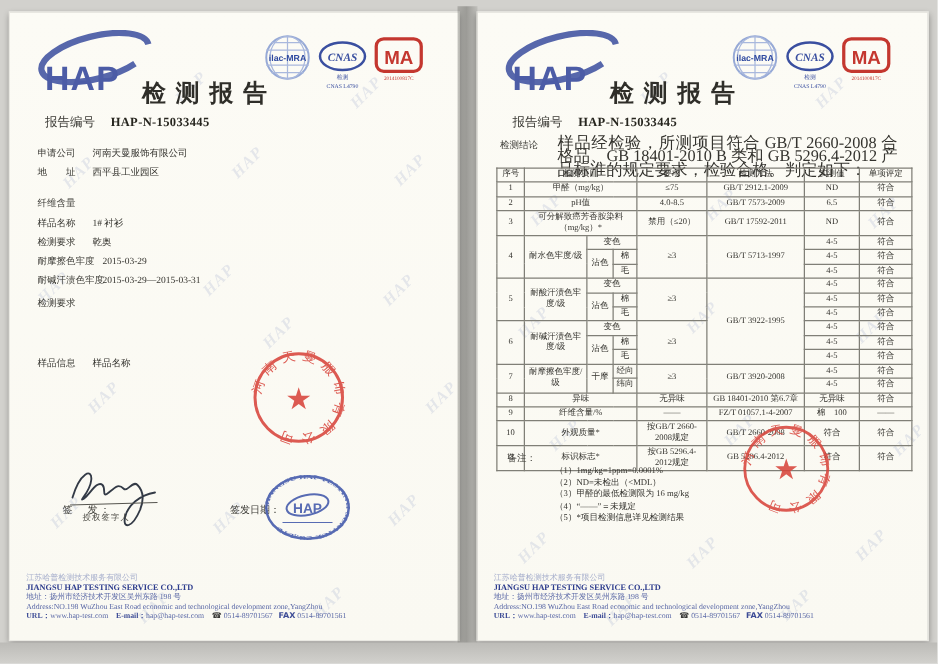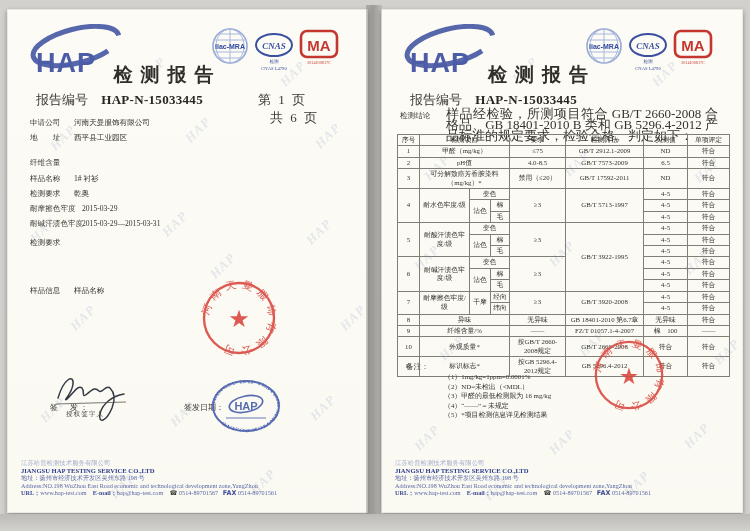--- a/index.html
+++ b/index.html
@@ -12,21 +12,21 @@
   .seam{position:absolute;left:366px;top:5px;width:16px;height:512px;
         background:linear-gradient(90deg,rgba(60,60,55,.25),rgba(90,90,85,.45) 45%,rgba(60,60,55,.12));}
   .bottom-shade{position:absolute;left:0;top:514px;width:750px;height:17px;background:linear-gradient(180deg,#bcbbb7,#d2d1cd);}
   .abs{position:absolute;}
   
   .wm{position:absolute;font-style:italic;font-weight:600;font-size:13px;color:rgba(104,120,182,.15);
       transform:rotate(-45deg);letter-spacing:1px;pointer-events:none;}
   
   .title{position:absolute;left:0;top:52px;width:100%;text-align:center;transform:translateX(-20px);
          font-size:19px;font-weight:700;letter-spacing:8px;color:#2f2e29;}
-  .report-row{position:absolute;left:28px;top:81px;width:300px;font-size:13px;color:#3b3a35;}
+  .report-row{position:absolute;left:28px;top:81px;width:300px;font-size:10px;color:#3b3a35;}
   .report-no{font-weight:700;color:#27261f;margin-left:10px;letter-spacing:.3px;}
   .page-ind{position:absolute;left:222px;top:0;letter-spacing:2px;}
   .page-total{margin-left:12px;}
   
   .fline{position:absolute;left:22px;font-size:7.6px;color:#3b3a35;white-space:nowrap;}
   .fline .val{position:absolute;left:44px;top:0;color:#34332e;}
   .para{position:absolute;font-size:13px;color:#34332e;line-height:11.2px;text-align:justify;}
   
   table.rep{border-collapse:collapse;table-layout:fixed;font-size:6.8px;color:#34332e;
             font-family:"Liberation Serif","DejaVu Serif",serif;}
@@ -91,24 +91,20 @@
       <rect x="3" y="3" width="36" height="26" rx="6" fill="none" stroke="#c4372f" stroke-width="2.6"></rect>
       <text x="21" y="23" text-anchor="middle" font-size="15" font-weight="bold" fill="#c4372f" font-family="Liberation Sans, sans-serif">MA</text>
       <text x="21" y="36" text-anchor="middle" font-size="4.2" fill="#c4372f">2014100817C</text>
     </svg>
 
     <div class="title">检测报告</div>
 
     <div class="report-row">
       <span>报告编号</span>
       <span class="report-no">HAP-N-15033445</span>
-      <span class="page-ind">
-        <span>第 1 页</span>
-        <span class="page-total">共 6 页</span>
-      </span>
     </div>
 
     <div class="fline" style="top:108px">
       <span>申请公司</span>
       <span class="val">河南天曼服饰有限公司</span>
     </div>
     <div class="fline" style="top:123px">
       <span>地　　址</span>
       <span class="val">西平县工业园区</span>
     </div>

